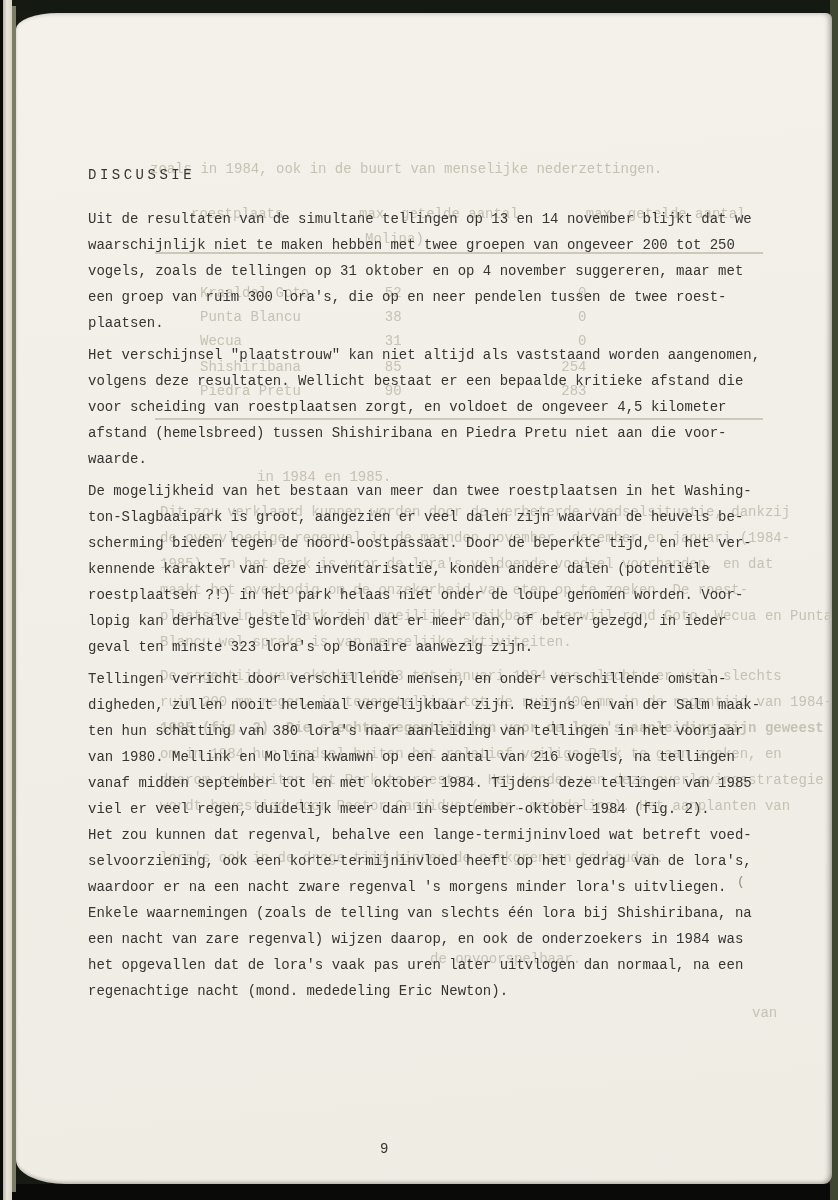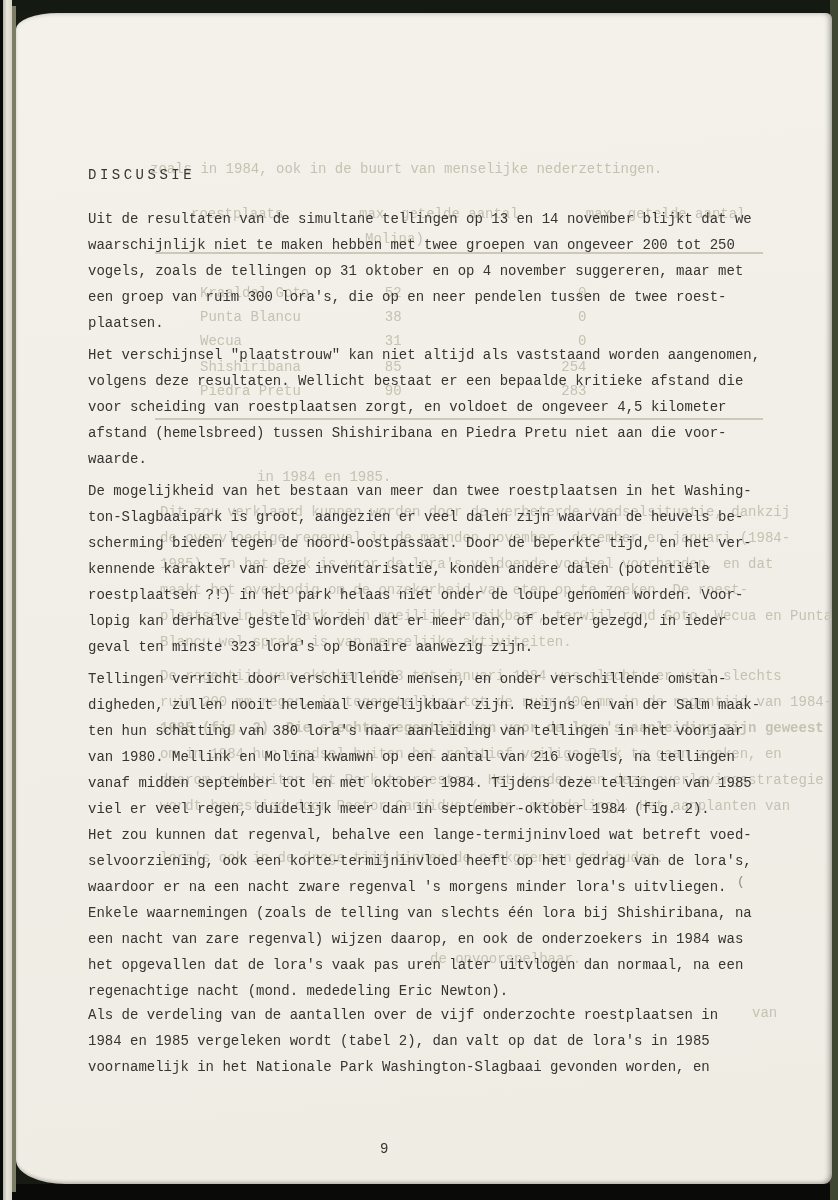--- a/index.html
+++ b/index.html
@@ -99,20 +99,17 @@
 vanaf midden september tot en met oktober 1984. Tijdens deze tellingen van 1985
 viel er veel regen, duidelijk meer dan in september-oktober 1984 (fig. 2).
 Het zou kunnen dat regenval, behalve een lange-termijninvloed wat betreft voed-
 selvoorziening, ook een korte-termijninvloed heeft op het gedrag van de lora's,
 waardoor er na een nacht zware regenval 's morgens minder lora's uitvliegen.
 Enkele waarnemingen (zoals de telling van slechts één lora bij Shishiribana, na
 een nacht van zare regenval) wijzen daarop, en ook de onderzoekers in 1984 was
 het opgevallen dat de lora's vaak pas uren later uitvlogen dan normaal, na een
 regenachtige nacht (mond. mededeling Eric Newton).</div>
 
-    <div class="para" style="top:1002px;">Als de verdeling van de aantallen over de vijf onderzochte roestplaatsen in
-1984 en 1985 vergeleken wordt (tabel 2), dan valt op dat de lora's in 1985
-voornamelijk in het Nationale Park Washington-Slagbaai gevonden worden, en</div>
 
     <div class="pagenum" style="top:1136px;">9</div>
   </div>
 <span class="pen-mark" style="position: absolute; left: 737px; top: 874px;">(</span>
   </div>
 
 </body></html>

